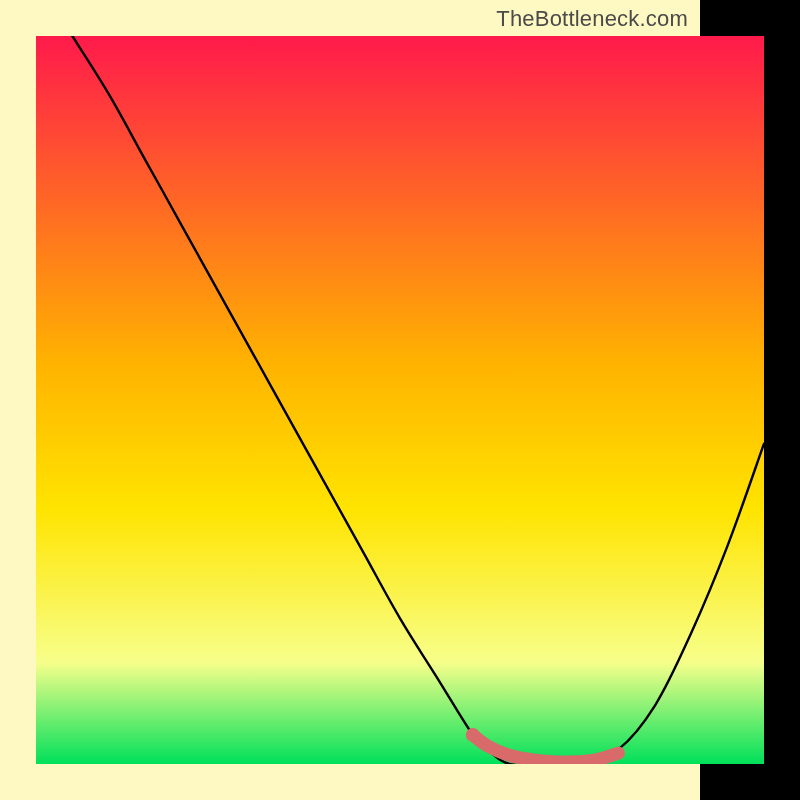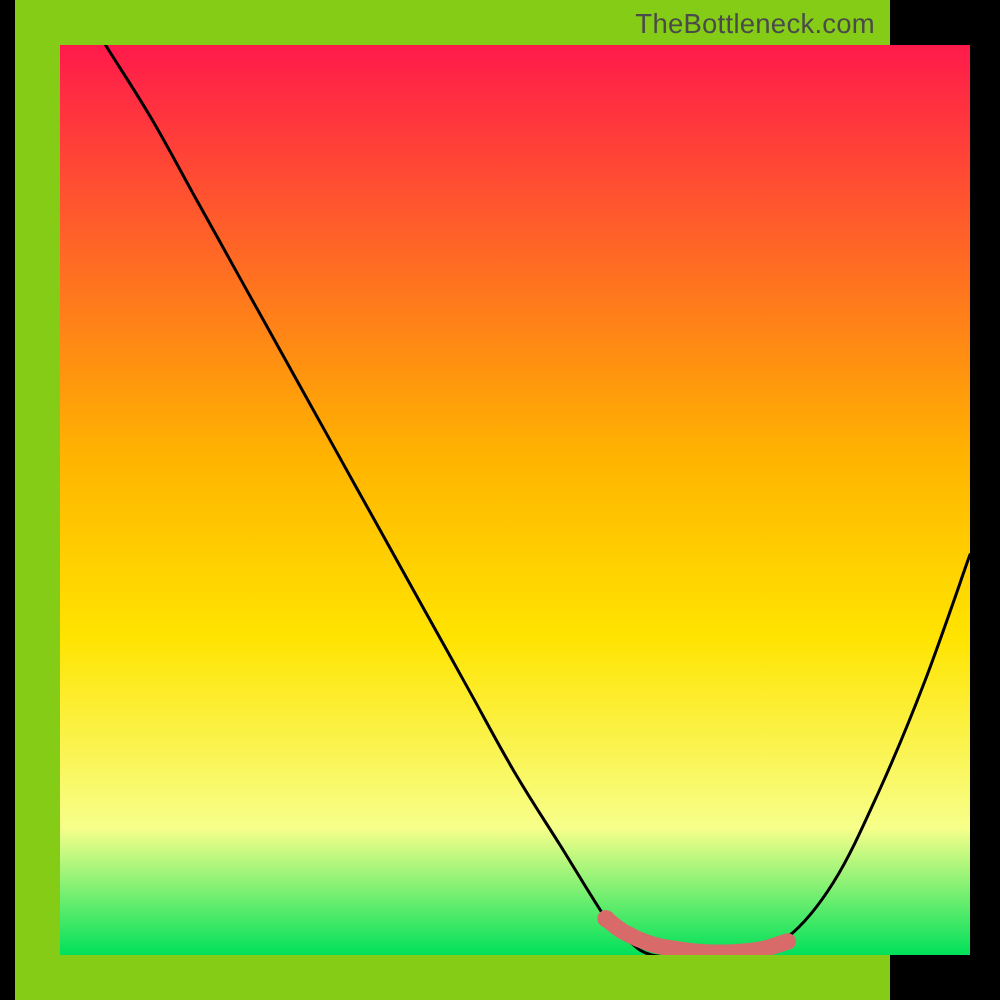--- a/index.html
+++ b/index.html
@@ -5,25 +5,25 @@
   html, body {
     margin: 0;
     padding: 0;
     width: 800px;
     height: 800px;
     background: #000;
     overflow: hidden;
   }
   .frame {
     position: absolute;
-    left: 12px;
+    left: 0;
     top: 0;
     width: 700px;
     height: 800px;
-    background: #84cc16;
+    background: #fef9c3;
   }
   .plot {
     position: absolute;
     left: 36px;
     top: 36px;
     width: 728px;
     height: 728px;
   }
   .watermark {
     position: absolute;

